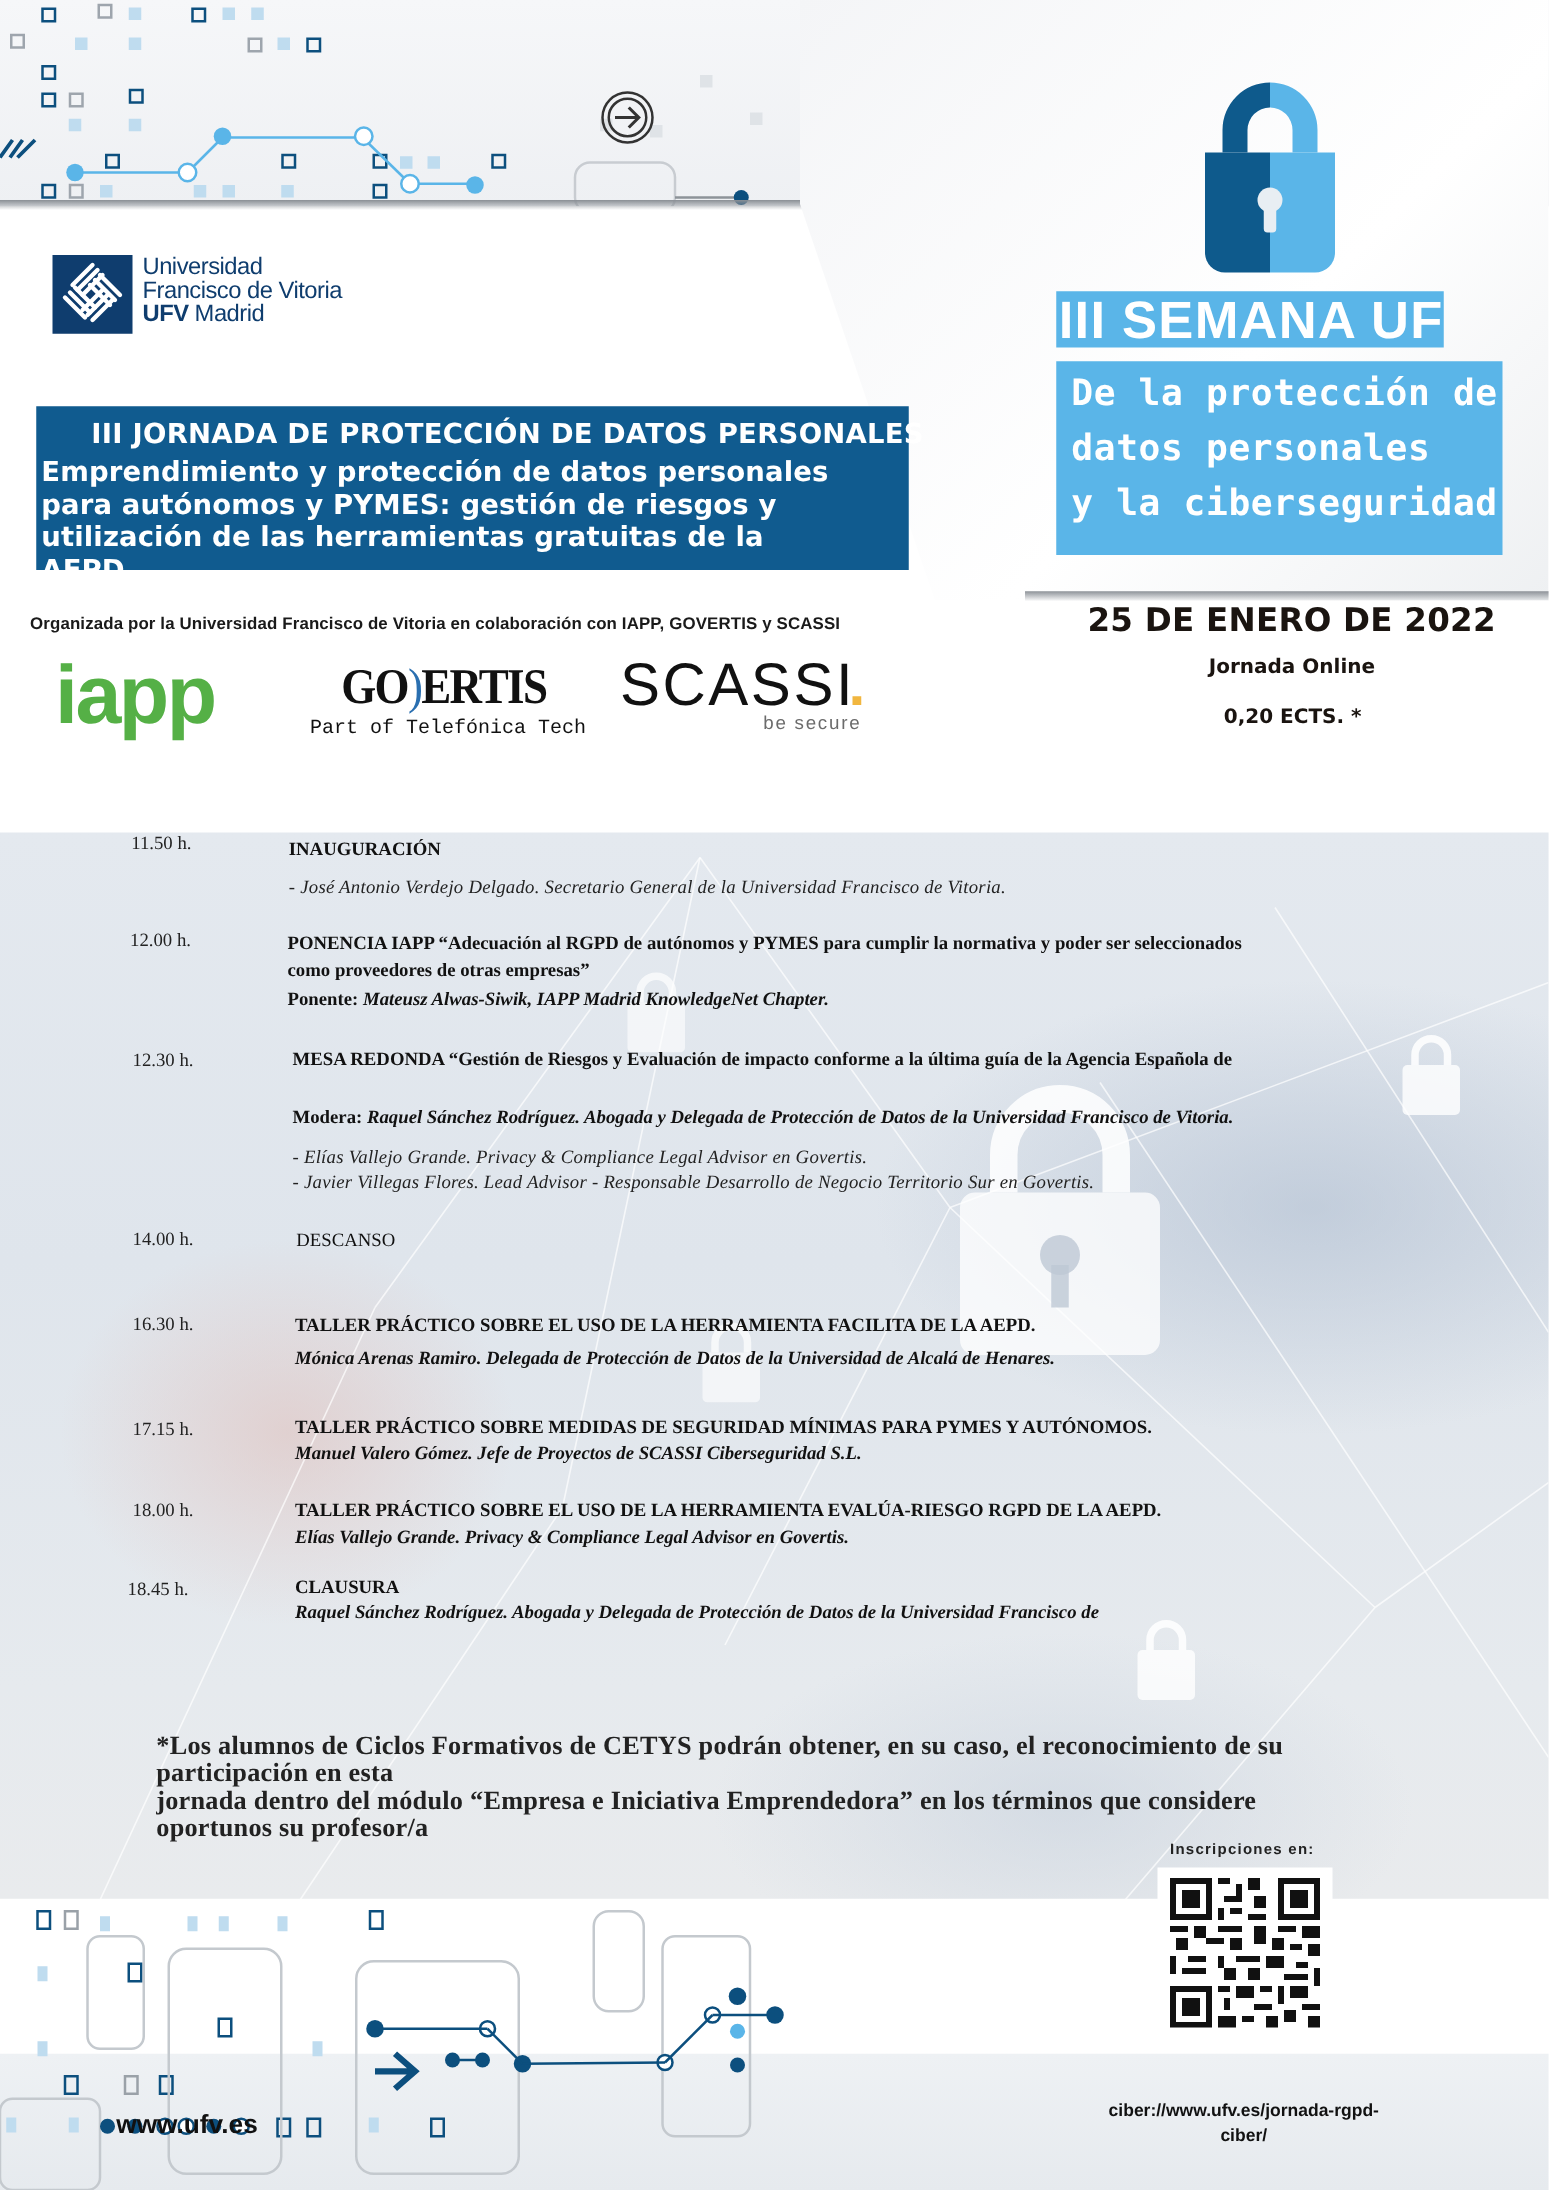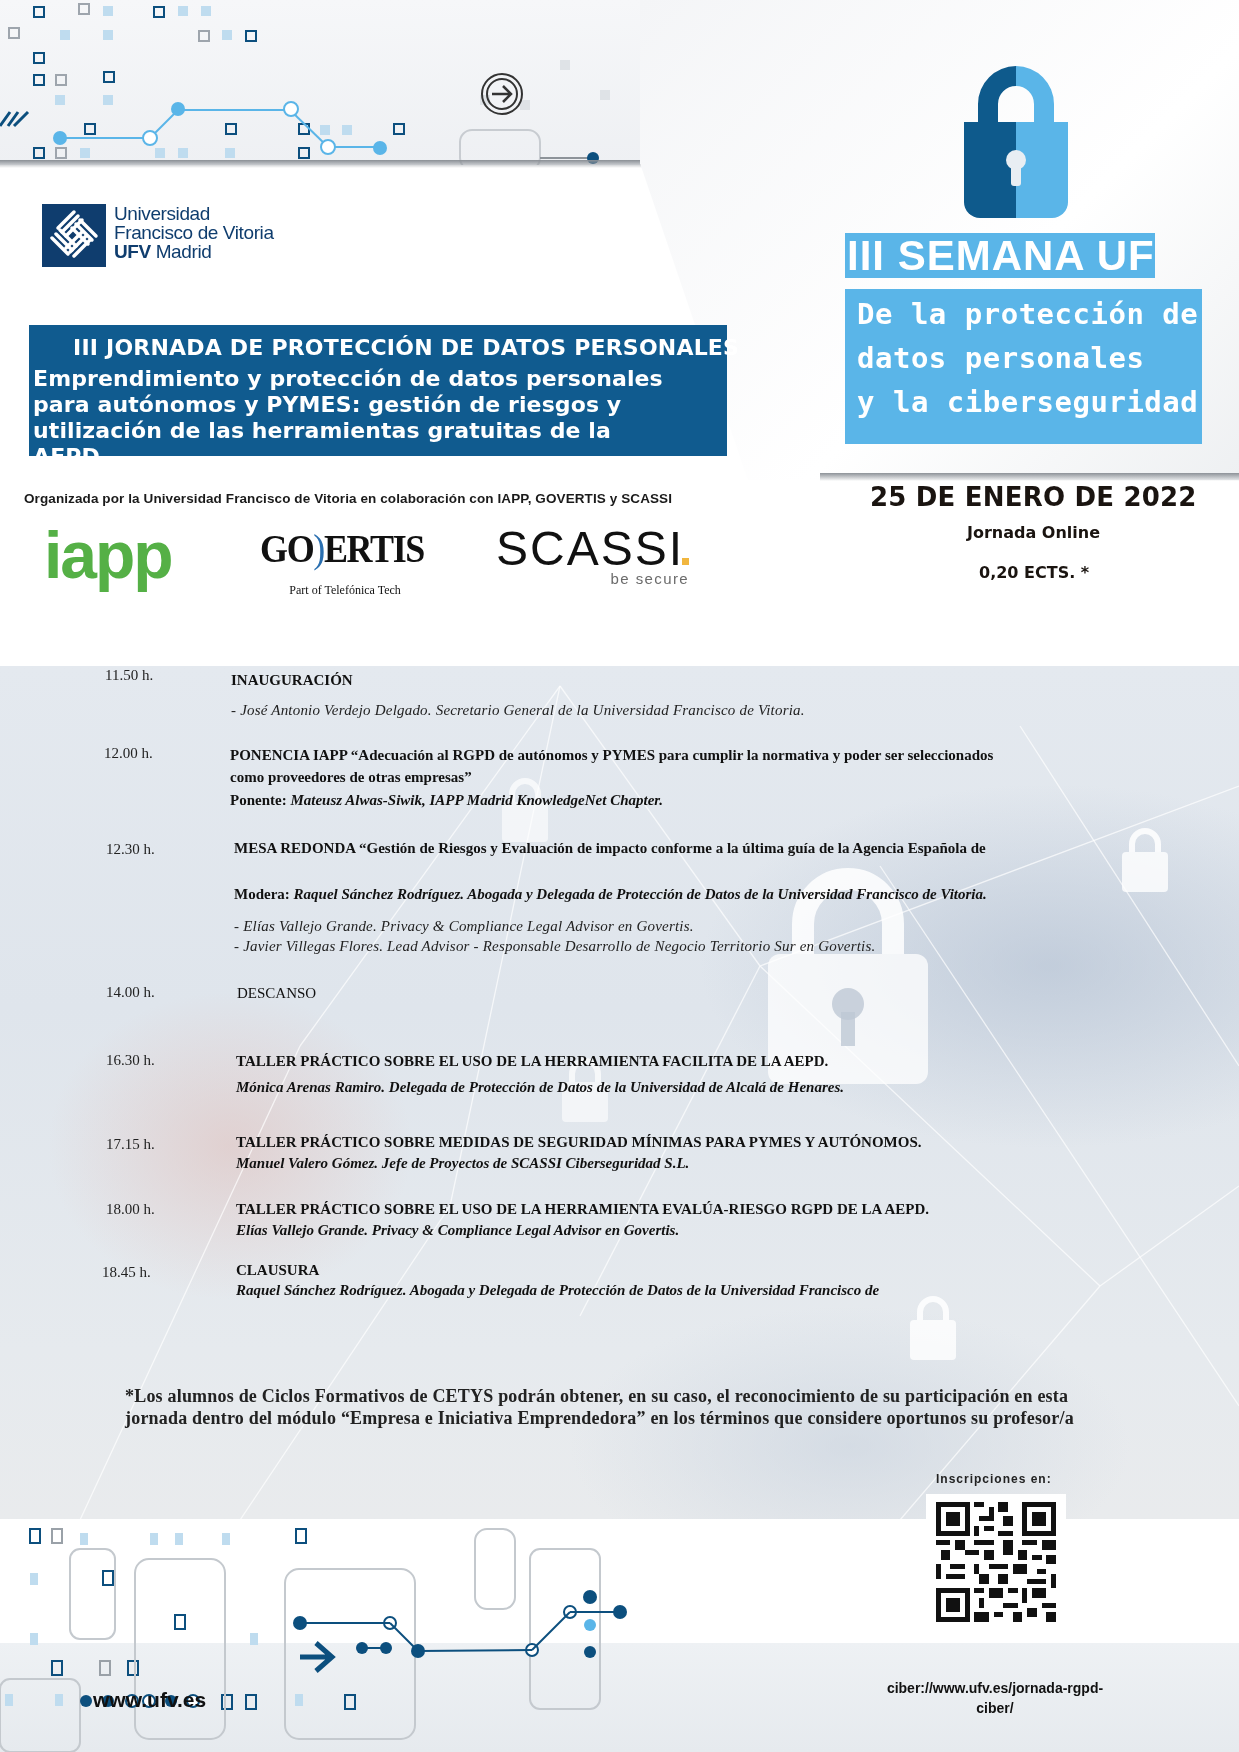--- a/index.html
+++ b/index.html
@@ -53,21 +53,21 @@
   .organized {
     position: absolute; left: 24px; top: 491px; font-size: 13.5px; font-weight: 700; color: #1a1a1a;
     font-family: Liberation Sans, sans-serif; letter-spacing: 0.1px; white-space: nowrap;
   }
 
   
   .logo-iapp { position: absolute; left: 44px; top: 522px; font-family: "Liberation Sans", sans-serif; font-weight: 700; font-size: 66px; color: #55b046; letter-spacing: -2px; line-height: 66px; }
   .logo-govertis { position: absolute; left: 260px; top: 527px; text-align: center; }
   .logo-govertis .name { font-family: "Liberation Serif", serif; font-weight: 700; font-size: 40px; letter-spacing: -1.5px; color: #111; line-height: 44px; transform: scaleX(0.9); transform-origin: left; display: inline-block; }
   .logo-govertis .name .swoosh { color: #2a6fb0; font-weight: 400; }
-  .logo-govertis .sub { font-family: Liberation Serif, serif; font-size: 12px; color: #111; margin-top: 12px; margin-left: -12px; }
+  .logo-govertis .sub { font-family: Liberation Mono, monospace; font-size: 16px; color: #111; margin-top: 2px; margin-left: -12px; }
   .logo-scassi { position: absolute; left: 496px; top: 524px; }
   .logo-scassi .name { font-family: "Liberation Sans", sans-serif; font-size: 48px; letter-spacing: 2px; color: #111; line-height: 50px; }
   .logo-scassi .dot { display: inline-block; width: 7px; height: 7px; background: #f1b63f; margin-left: -2px; }
   .logo-scassi .sub { font-family: "Liberation Sans", sans-serif; font-size: 15px; color: #6b6b6b; letter-spacing: 1.4px; text-align: right; margin-top: -4px; }
 
   
   .padlock { position: absolute; left: 950px; top: 60px; width: 132px; height: 160px; }
   .semana-box {
     position: absolute; left: 845px; top: 233px; width: 310px; height: 45px; background: #5ab5e8;
     color: #fff; font-family: "Liberation Sans", sans-serif; font-weight: 700; font-size: 42px;
@@ -96,21 +96,21 @@
   .ghost-lock { position: absolute; }
 
   .agenda { position: absolute; left: 0; top: 0; width: 1239px; font-family: "Liberation Serif", serif; color: #1a1a1a; }
   .ag-time { position: absolute; font-size: 15px; color: #222; }
   .ag-title { position: absolute; font-size: 15px; color: #111; line-height: 22px; }
   .ag-title b { font-weight: 700; }
   .ag-person { position: absolute; font-size: 15px; font-style: italic; color: #222; line-height: 20px; letter-spacing: 0.2px; }
   .ag-speaker { position: absolute; font-size: 15px; font-style: italic; font-weight: 700; color: #111; line-height: 20px; }
   .ag-speaker .lbl { font-style: normal; }
 
-  .footnote { position: absolute; left: 125px; top: 1385px; width: 960px; font-family: "Liberation Serif", serif; font-weight: 700; font-size: 18px; line-height: 22px; color: #222; letter-spacing: 0.2px; }
+  .footnote { position: absolute; left: 125px; top: 1385px; width: 960px; font-family: "Liberation Serif", serif; font-weight: 700; font-size: 21px; line-height: 22px; color: #222; letter-spacing: 0.2px; }
 
   
   .footer-white { position: absolute; left: 0; top: 1519px; width: 1239px; height: 124px; background: #ffffff; }
   .footer-bottom { position: absolute; left: 0; top: 1643px; width: 1239px; height: 109px; background: linear-gradient(180deg, #eef1f4 0%, #e6eaee 100%); }
   .footer-circuit { position: absolute; left: 0; top: 1519px; }
   .www { position: absolute; left: 93px; top: 1688px; font-family: "Liberation Sans", sans-serif; font-weight: 700; font-size: 21px; color: #111; }
   .insc { position: absolute; left: 936px; top: 1472px; font-family: "Liberation Sans", sans-serif; font-weight: 700; font-size: 12px; letter-spacing: 1px; color: #222; }
   .qr-wrap { position: absolute; left: 926px; top: 1494px; width: 140px; height: 136px; background: #fff; padding: 8px 10px; }
   .reg-url { position: absolute; left: 860px; top: 1678px; width: 270px; text-align: center; font-family: "Liberation Sans", sans-serif; font-weight: 700; font-size: 14px; line-height: 20px; color: #111; }
 </style>

